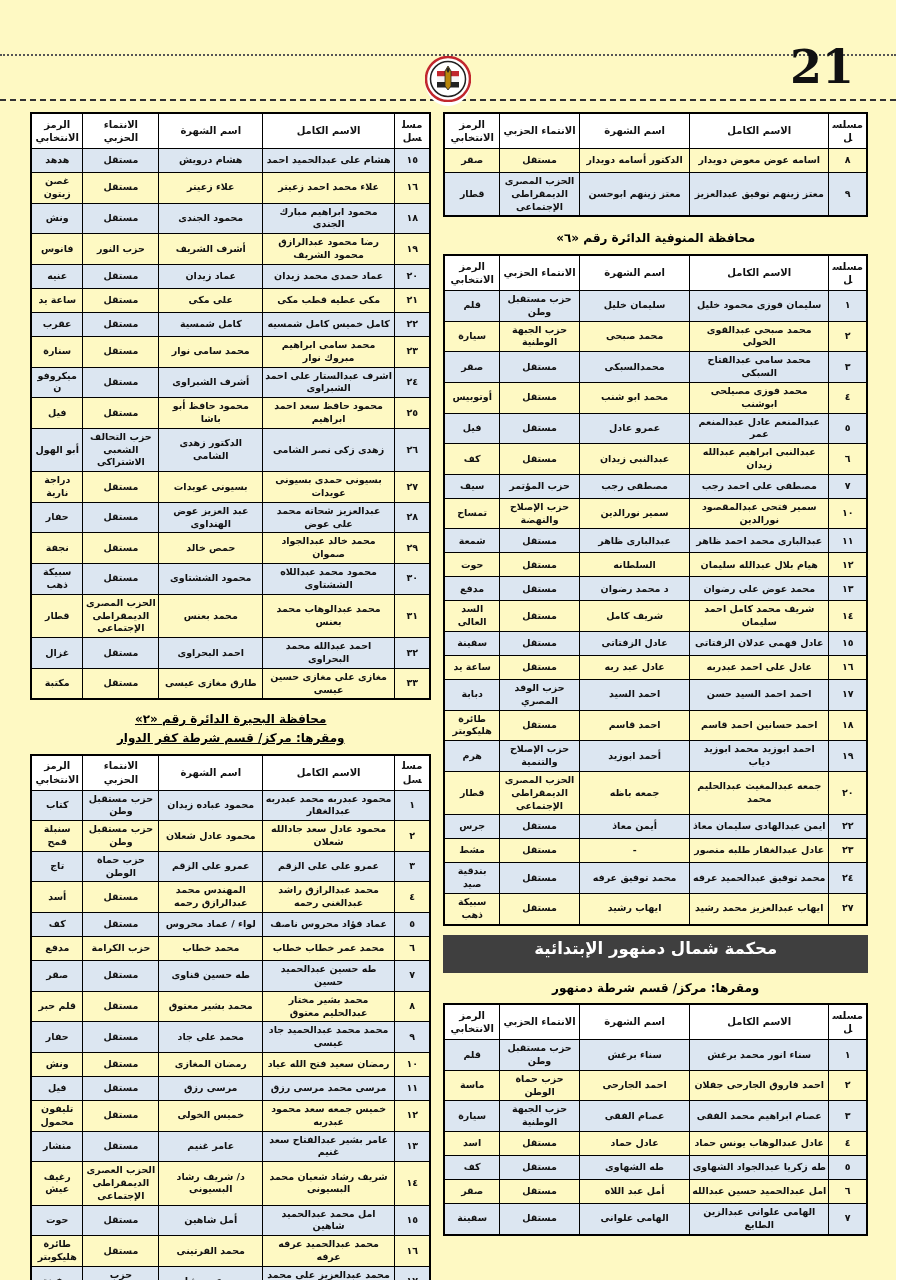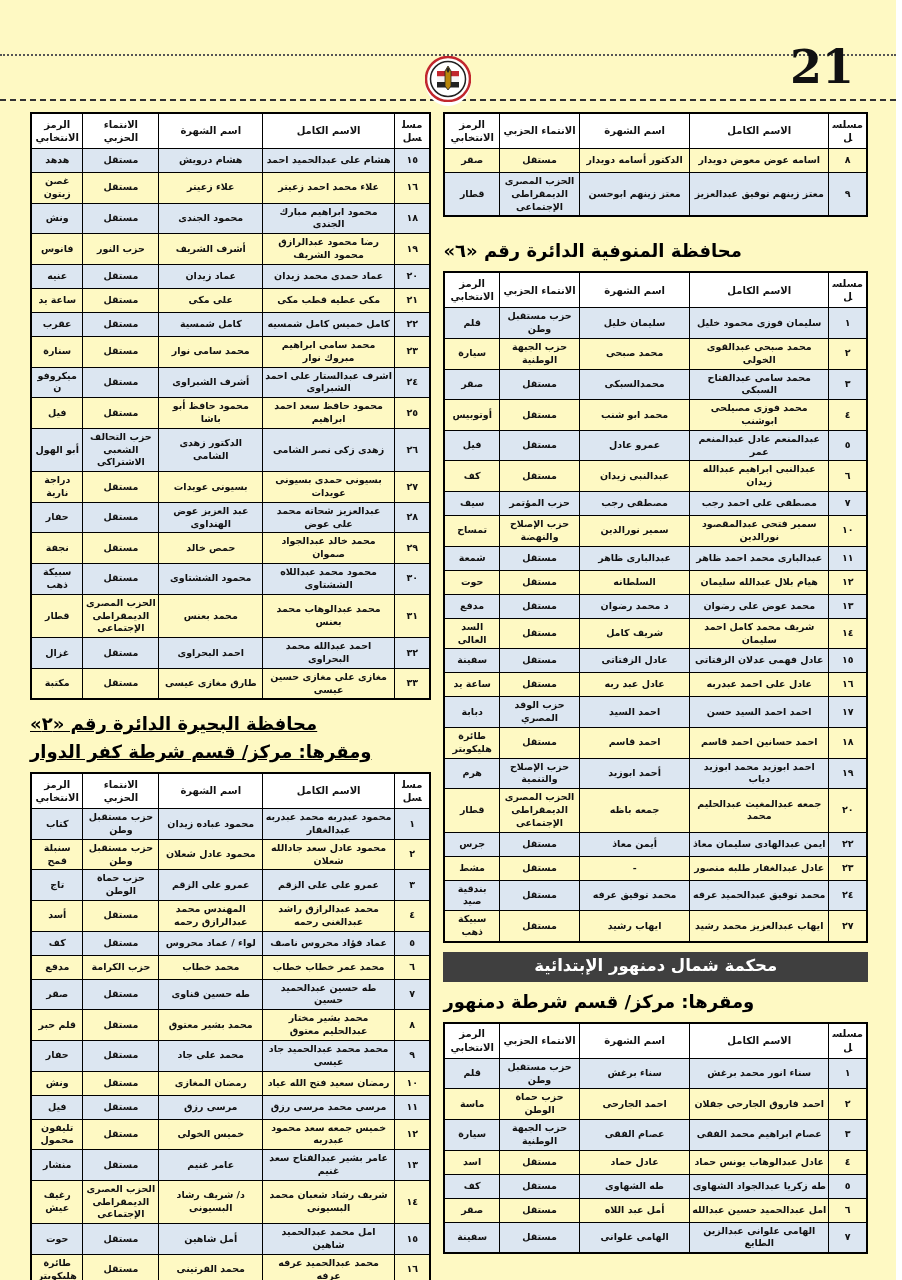--- a/index.html
+++ b/index.html
@@ -15,24 +15,24 @@
   .col{display:flex;flex-direction:column;}
   .col-left{width:416px;}
   .col-right{width:440px;}
   table{border-collapse:collapse;width:100%;direction:rtl;border:2px solid #000;table-layout:fixed;margin:0 0 2px 0;}
   th,td{border:1.5px solid #000;text-align:center;vertical-align:middle;font-weight:bold;color:#111;
     font-size:9.5px;line-height:1.35;padding:2px 2px;word-wrap:break-word;}
   th{font-size:10px;height:30px;background:#fff;}
   td{height:19px;}
   table.odd-shaded tbody tr:nth-child(odd){background:#dce6f1;}
   table.even-shaded tbody tr:nth-child(even){background:#dce6f1;}
-  .section-title{text-align:left;font-weight:bold;font-size:18px;color:#000;line-height:1.55;
-    margin:18px 0 6px 0;direction:rtl;}
+  .section-title{text-align:center;font-weight:bold;font-size:12px;color:#000;line-height:1.55;
+    margin:10px 0 6px 0;direction:rtl;}
   .banner{background:#3f3f3f;color:#fff;text-align:center;font-weight:bold;font-size:16.5px;
-    padding:4px 0 7px 0;margin:7px 0 2px 0;direction:rtl;}
+    padding:4px 0 15px 0;margin:7px 0 2px 0;direction:rtl;}
   .mt{margin-top:8px;text-decoration:underline;}
 </style>
 </head>
 <body>
 
 <div class="page">
   <div class="topbar">
     <div class="dotted-line"></div>
     <div class="dashed-line"></div>
     <div class="page-number">21</div>

